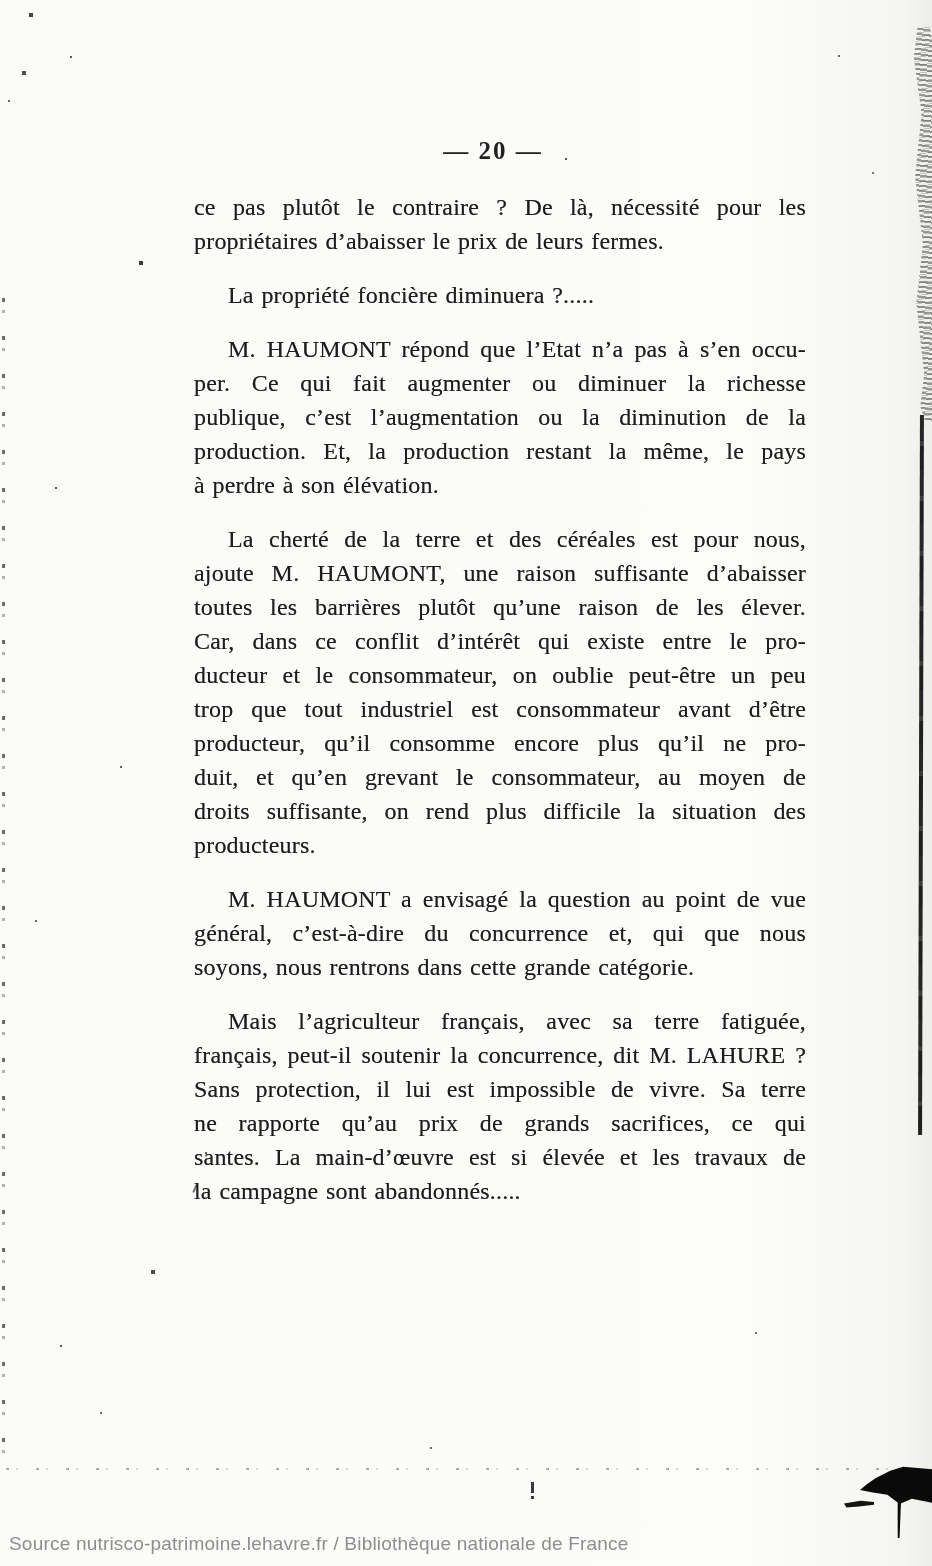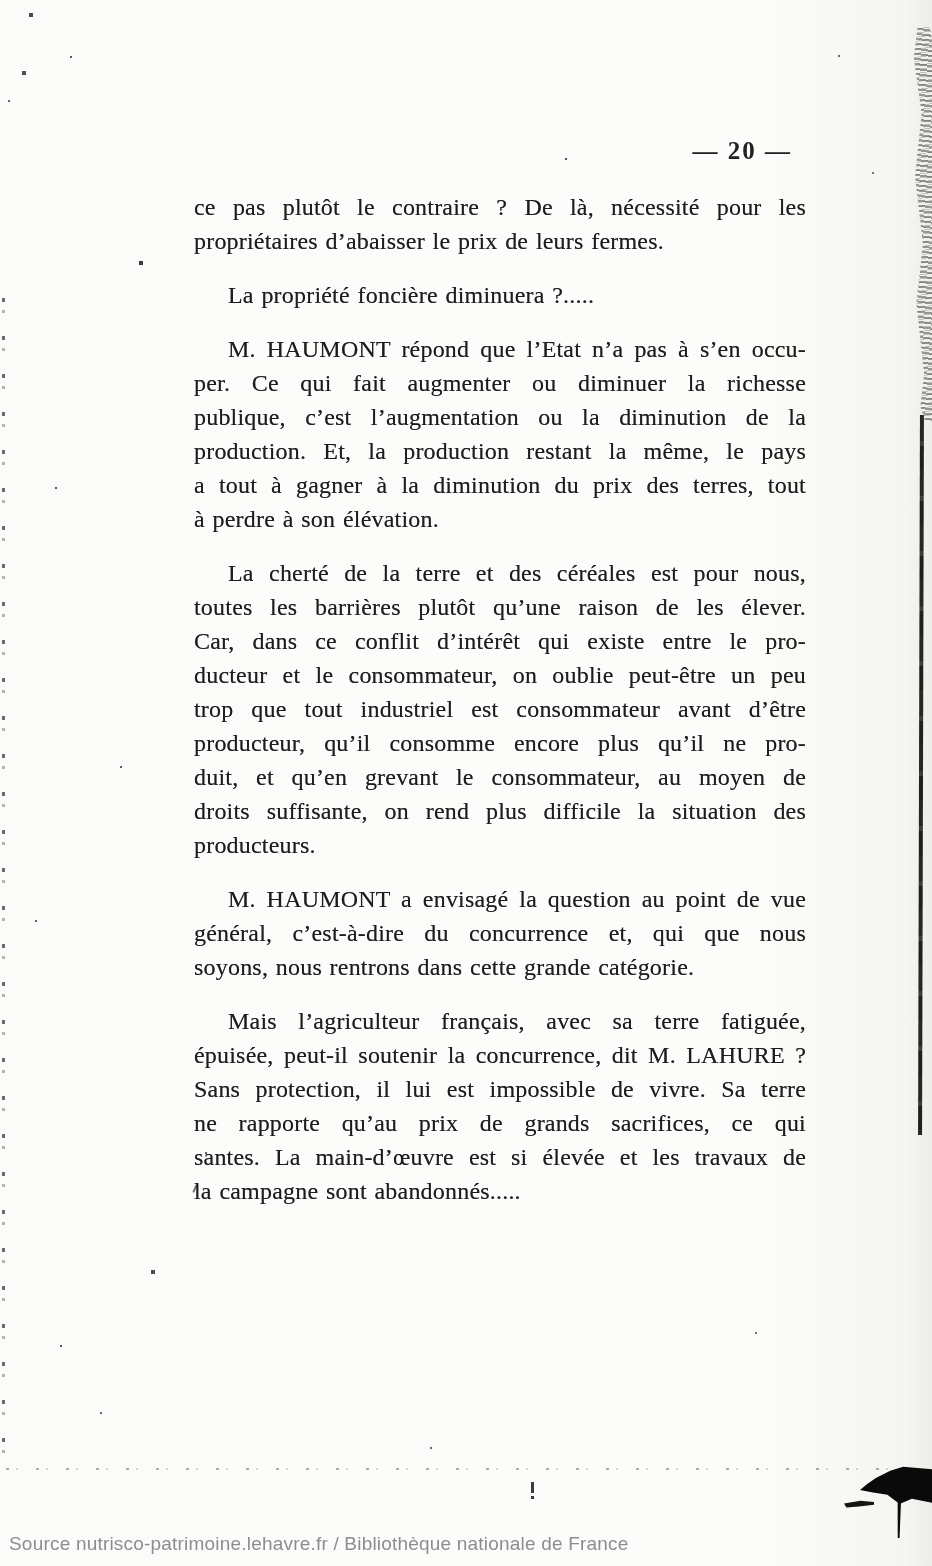--- a/index.html
+++ b/index.html
@@ -10,21 +10,21 @@
     overflow:hidden;
   }
   .page{
     position:relative;width:932px;height:1566px;
     background:linear-gradient(90deg,#fbfbf9 0%,#fcfcfa 80%,#f5f5f2 97%,#ededea 100%);
   }
 
   
   .page-number{
     position:absolute;left:194px;top:137px;width:598px;
-    text-align:right;font-size:25px;font-weight:600;
+    text-align:center;font-size:25px;font-weight:600;
     letter-spacing:2px;color:#222;
   }
   .text-block{
     position:absolute;left:194px;top:190px;width:612px;
     color:#1d1d1d;
   }
   .para{margin:0 0 20px 0;}
   .line{
     font-size:24px;line-height:34px;
     text-align:justify;text-align-last:justify;
@@ -137,42 +137,42 @@
         <div class="line last">propriétaires d’abaisser le prix de leurs fermes.</div>
       </div>
       <div class="para">
         <div class="line indent last">La propriété foncière diminuera ?.....</div>
       </div>
       <div class="para">
         <div class="line indent">M. HAUMONT répond que l’Etat n’a pas à s’en occu-</div>
         <div class="line">per. Ce qui fait augmenter ou diminuer la richesse</div>
         <div class="line">publique, c’est l’augmentation ou la diminution de la</div>
         <div class="line">production. Et, la production restant la même, le pays</div>
-        <div class="line">a tout à gagner à la diminution du prix des terres, tout</div>
         <div class="line last">à perdre à son élévation.</div>
       </div>
       <div class="para">
         <div class="line indent">La cherté de la terre et des céréales est pour nous,</div>
+        <div class="line">ajoute M. HAUMONT, une raison suffisante d’abaisser</div>
         <div class="line">toutes les barrières plutôt qu’une raison de les élever.</div>
         <div class="line">Car, dans ce conflit d’intérêt qui existe entre le pro-</div>
         <div class="line">ducteur et le consommateur, on oublie peut-être un peu</div>
         <div class="line">trop que tout industriel est consommateur avant d’être</div>
         <div class="line">producteur, qu’il consomme encore plus qu’il ne pro-</div>
         <div class="line">duit, et qu’en grevant le consommateur, au moyen de</div>
         <div class="line">droits suffisante, on rend plus difficile la situation des</div>
         <div class="line last">producteurs.</div>
       </div>
       <div class="para">
         <div class="line indent">M. HAUMONT a envisagé la question au point de vue</div>
         <div class="line">général, c’est-à-dire du concurrence et, qui que nous</div>
         <div class="line last">soyons, nous rentrons dans cette grande catégorie.</div>
       </div>
       <div class="para">
         <div class="line indent">Mais l’agriculteur français, avec sa terre fatiguée,</div>
-        <div class="line">épuisée, peut-il soutenir la concurrence, dit M. LAHURE ?</div>
+        <div class="line">français, peut-il soutenir la concurrence, dit M. LAHURE ?</div>
         <div class="line">Sans protection, il lui est impossible de vivre. Sa terre</div>
         <div class="line">ne rapporte qu’au prix de grands sacrifices, ce qui</div>
         <div class="line">santes. La main-d’œuvre est si élevée et les travaux de</div>
         <div class="line last">la campagne sont abandonnés.....</div>
       </div>
     </div>
 
   <div class="footer-credit" style="color: rgb(141, 141, 141);">Source nutrisco-patrimoine.lehavre.fr / Bibliothèque nationale de France</div>
 </div>
 

